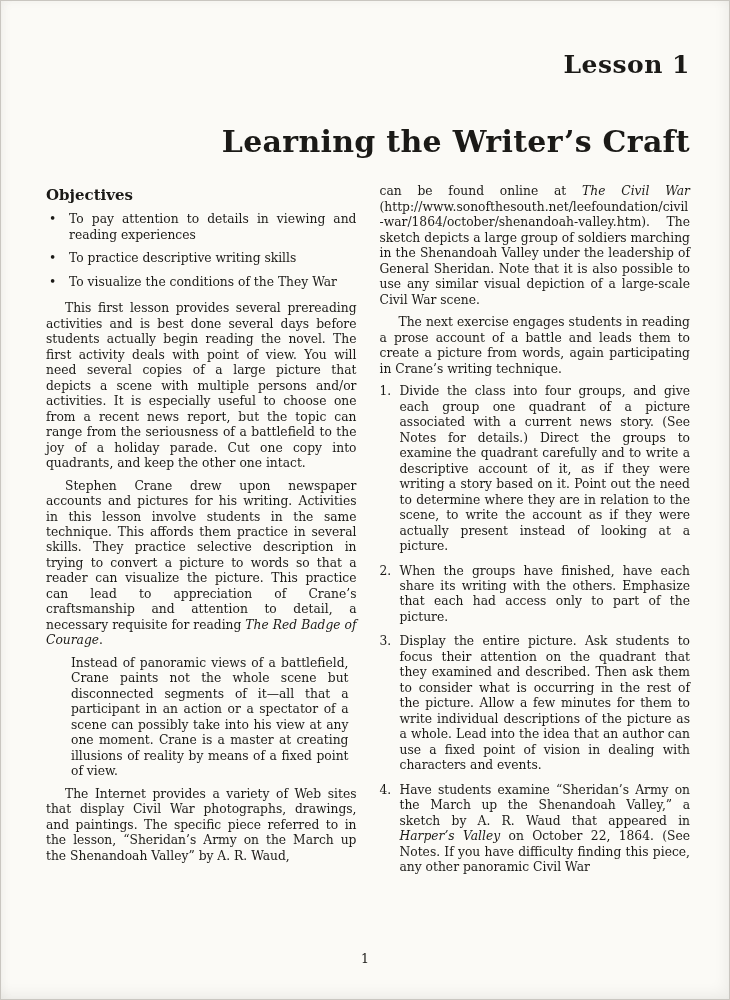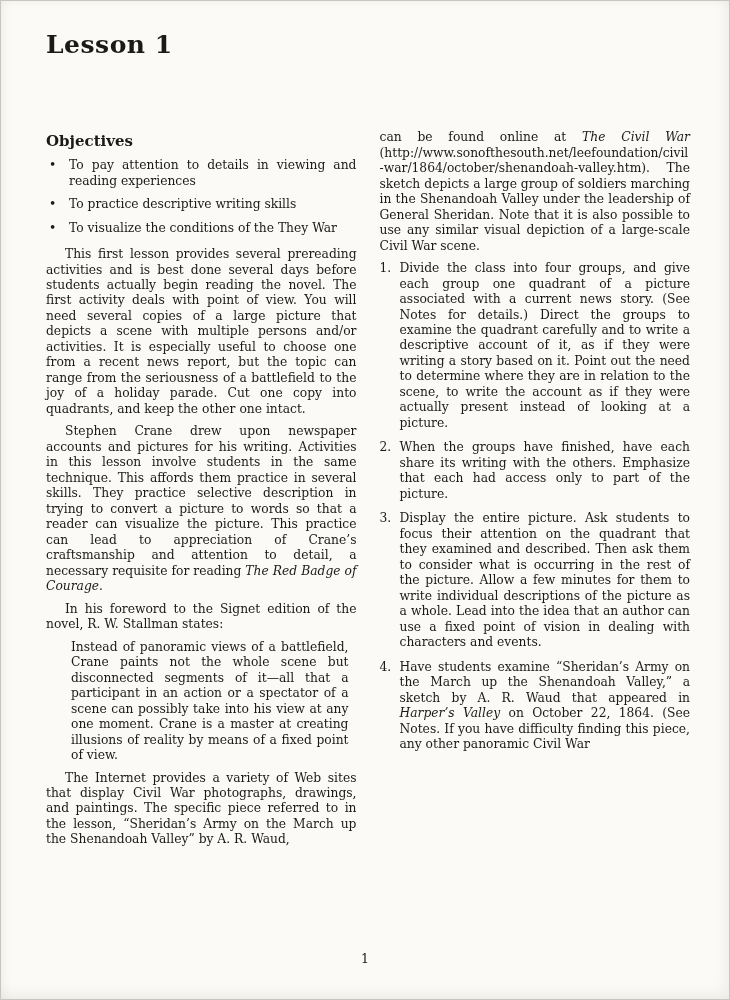--- a/index.html
+++ b/index.html
@@ -14,21 +14,21 @@
     width: 730px; height: 1000px;
     overflow: hidden;
     background: #fbfaf6;
     color: #1b1a17;
     padding: 26px 40px 0 46px;
     box-shadow:
       inset 0 0 0 1px #c9c6c0,
       inset -4px -6px 14px rgba(0,0,0,0.06),
       inset 4px 2px 10px rgba(0,0,0,0.035);
   }
-  .doc-header { text-align: left; margin-top: 4px; }
+  .doc-header { text-align: right; margin-top: 24px; }
   .lesson-label {
     font-size: 25px; font-weight: bold; letter-spacing: 0.5px;
   }
   .page-title {
     margin: 12px 0 0 0;
     font-size: 30px; font-weight: bold; line-height: 1.14;
     letter-spacing: 0.3px;
   }
   .columns {
     display: flex; gap: 23px; margin-top: 25px;
@@ -73,21 +73,21 @@
     font-size: 12.5px;
   }
 </style>
 </head>
 <body>
 
 <div class="page">
 
   <header class="doc-header">
     <div class="lesson-label">Lesson 1</div>
-    <h1 class="page-title"><br></h1>
+    <h1 class="page-title"><br><span>Learning the Writer’s Craft</span></h1>
   </header>
 
   <div class="columns">
 
     <div class="col col-left">
 
       <h2 class="section-heading first">Objectives</h2>
       <ul class="objectives-list">
         <li>
           <span class="bullet-marker">•</span>
@@ -98,29 +98,29 @@
           <span>To practice descriptive writing skills</span>
         </li>
         <li>
           <span class="bullet-marker">•</span>
           <span>To visualize the conditions of the They War</span>
         </li>
       </ul>
 
       <p class="indent">This first lesson provides several prereading activities and is best done several days before students actually begin reading the novel. The first activity deals with point of view. You will need several copies of a large picture that depicts a scene with multiple persons and/or activities. It is especially useful to choose one from a recent news report, but the topic can range from the seriousness of a battlefield to the joy of a holiday parade. Cut one copy into quadrants, and keep the other one intact.</p>
       <p class="indent"><span>Stephen Crane drew upon newspaper accounts and pictures for his writing. Activities in this lesson involve students in the same technique. This affords them practice in several skills. They practice selective description in trying to convert a picture to words so that a reader can visualize the picture. This practice can lead to appreciation of Crane’s craftsmanship and attention to detail, a necessary requisite for reading </span><em>The Red Badge of Courage</em><span>.</span></p>
-      <p class="indent">In his foreword to the Signet edition of the novel, R. W. Stallman states:</p>
       <p class="quote">Instead of panoramic views of a battlefield, Crane paints not the whole scene but disconnected segments of it—all that a participant in an action or a spectator of a scene can possibly take into his view at any one moment. Crane is a master at creating illusions of reality by means of a fixed point of view.</p>
       <p class="indent">The Internet provides a variety of Web sites that display Civil War photographs, drawings, and paintings. The specific piece referred to in the lesson, “Sheridan’s Army on the March up the Shenandoah Valley” by A. R. Waud,</p>
 
     </div>
 
     <div class="col col-right">
 
       <p class="break-url"><span>can be found online at </span><em>The Civil War</em><span> (http://www.sonofthesouth.net/leefoundation/civil-war/1864/october/shenandoah-valley.htm). The sketch depicts a large group of soldiers marching in the Shenandoah Valley under the leadership of General Sheridan. Note that it is also possible to use any similar visual depiction of a large-scale Civil War scene.</span></p>
+      <p class="indent">The next exercise engages students in reading a prose account of a battle and leads them to create a picture from words, again participating in Crane’s writing technique.</p>
 
       <ol class="procedure-list">
         <li>
           <span class="step-number">1.</span>
           <span>Divide the class into four groups, and give each group one quadrant of a picture associated with a current news story. (See Notes for details.) Direct the groups to examine the quadrant carefully and to write a descriptive account of it, as if they were writing a story based on it. Point out the need to determine where they are in relation to the scene, to write the account as if they were actually present instead of looking at a picture.</span>
         </li>
         <li>
           <span class="step-number">2.</span>
           <span>When the groups have finished, have each share its writing with the others. Emphasize that each had access only to part of the picture.</span>
         </li>

